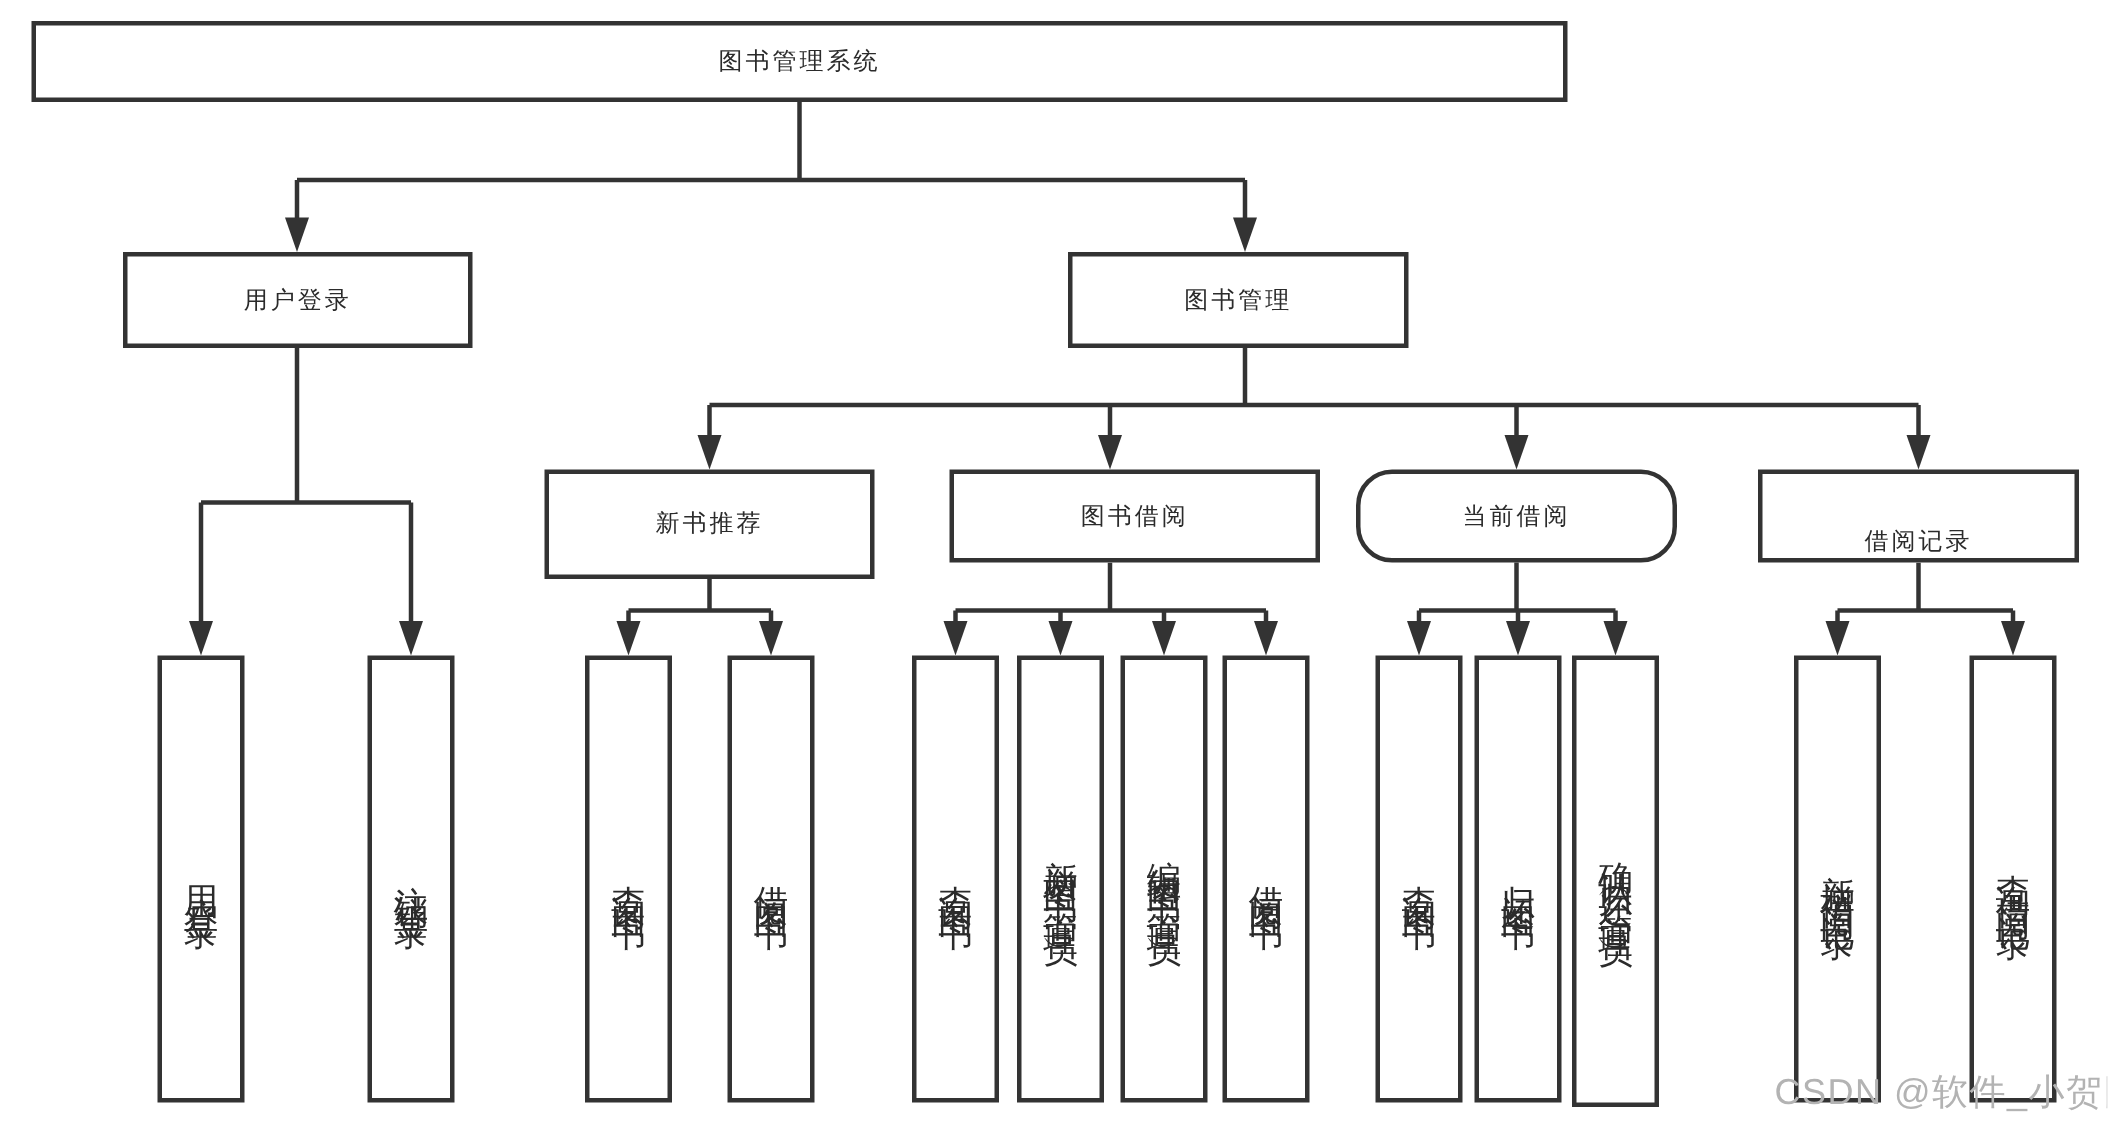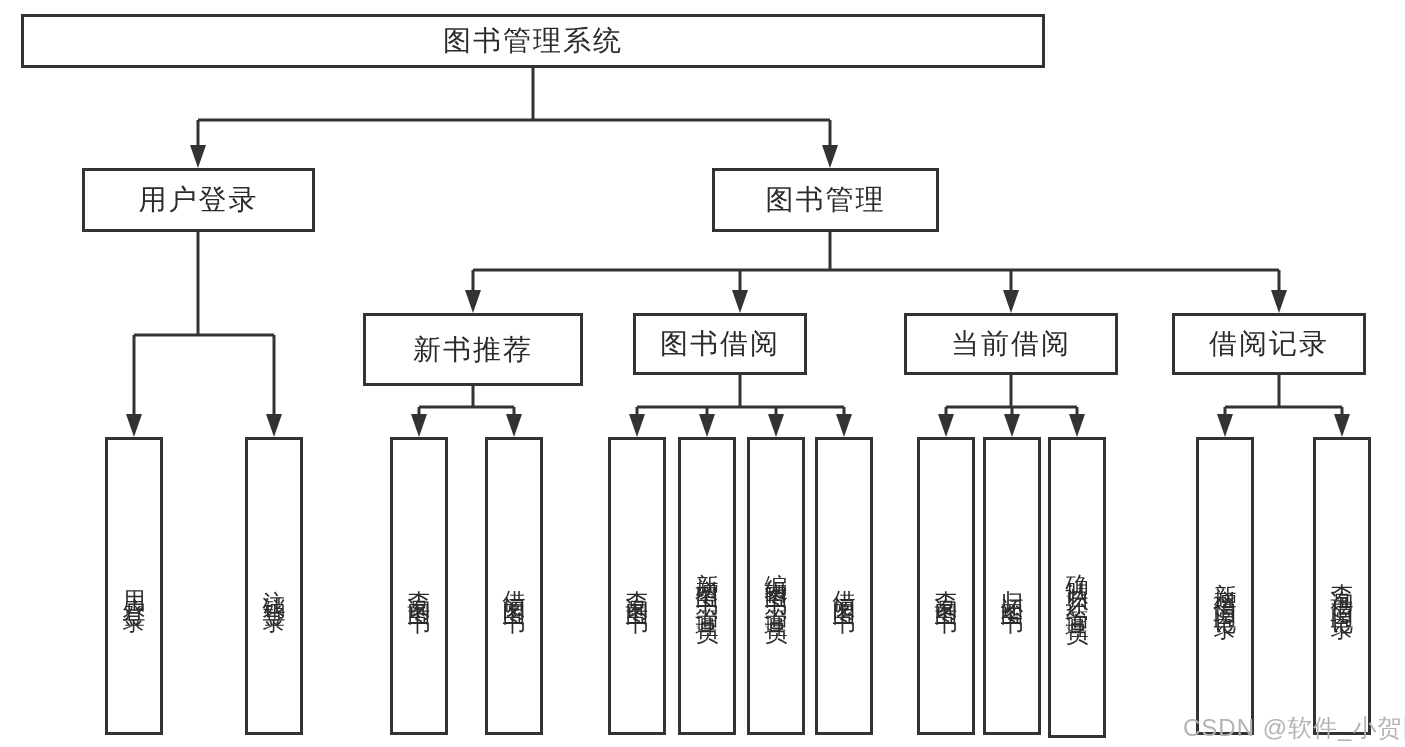--- a/index.html
+++ b/index.html
@@ -18,21 +18,21 @@
     position: absolute;
     box-sizing: border-box;
     background: #ffffff;
     border: 3px solid #333333;
     display: flex;
     align-items: center;
     justify-content: center;
     color: #2b2b2b;
     z-index: 2;
   }
-  .h-node { font-size: 28px; letter-spacing: 2px; white-space: nowrap; }
+  .h-node { font-size: 16px; letter-spacing: 2px; white-space: nowrap; }
   .v-node {
     writing-mode: vertical-rl;
     text-orientation: mixed;
     font-size: 23px;
     letter-spacing: 7px;
     line-height: 1;
   }
   .watermark {
     position: absolute;
     left: 1183px;
@@ -118,27 +118,27 @@
   <div class="node h-node" style="left:82px; top:168px; width:233px; height:64px;">
     <span>用户登录</span>
   </div>
   <div class="node h-node" style="left:712px; top:168px; width:227px; height:64px;">
     <span>图书管理</span>
   </div>
 
   <div class="node h-node" style="left:363px; top:313px; width:220px; height:73px;">
     <span>新书推荐</span>
   </div>
-  <div class="node h-node" style="left:633px; top:313px; width:174px; height:62px;">
+  <div class="node h-node" style="left:633px; top:313px; width:247px; height:62px;">
     <span>图书借阅</span>
   </div>
-  <div class="node h-node" style="left:904px; top:313px; width:214px; height:62px;">
+  <div class="node h-node" style="left:904px; top:313px; width:214px; height:62px;border-radius:24px;">
     <span>当前借阅</span>
   </div>
-  <div class="node h-node" style="left:1172px; top:313px; width:194px; height:62px;">
+  <div class="node h-node" style="left:1172px; top:313px; width:214px; height:62px;align-items:flex-end;">
     <span>借阅记录</span>
   </div>
 
   <div class="node v-node" style="left:105px; top:437px; width:58px; height:298px;">
     <span>用户登录</span>
   </div>
   <div class="node v-node" style="left:245px; top:437px; width:58px; height:298px;">
     <span>注销登录</span>
   </div>
 

